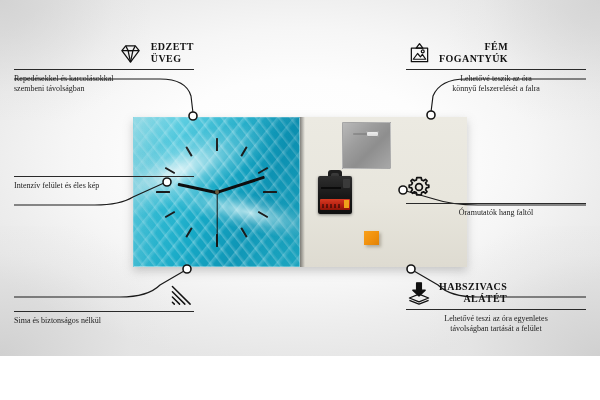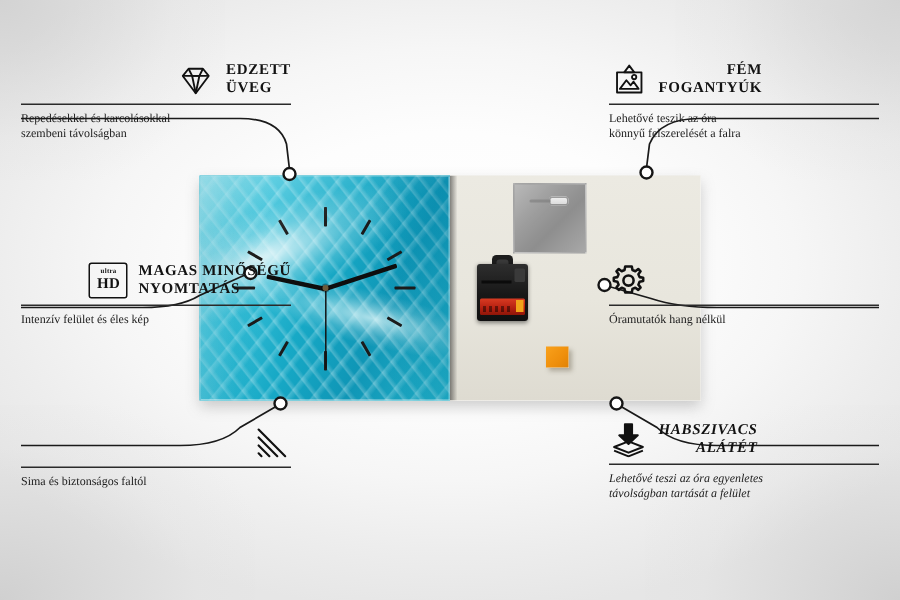--- a/index.html
+++ b/index.html
@@ -9,21 +9,21 @@
   body {
     width: 600px;
     height: 400px;
     overflow: hidden;
     font-family: "Liberation Serif", serif;
     background: #ffffff;
   }
   #stage {
     position: relative;
     width: 600px;
-    height: 400px;
+    height: 356px;
     background:
       radial-gradient(ellipse 62% 58% at 50% 44%, #ffffff 0%, #fdfdfd 38%, #f6f6f6 62%, #ededed 82%, #e6e6e6 100%);
     overflow: hidden;
   }
   
   .vig {
     position: absolute;
     pointer-events: none;
   }
   .vig.tl { left:0; top:0; width:150px; height:120px;
@@ -242,21 +242,21 @@
     margin: 2px 0 4px 0;
   }
   .co-sub {
     font-family: "Liberation Serif", serif;
     font-size: 8px;
     line-height: 10px;
     color: #1c1c1c;
     white-space: pre-line;
   }
   .callout.left .co-sub  { text-align: left; }
-  .callout.right .co-sub { text-align: left; }
+  .callout.right .co-sub { text-align: center; }
 
   
   #wires {
     position: absolute;
     left: 0; top: 0;
     width: 600px; height: 400px;
     pointer-events: none;
   }
   #wires path { fill: none; stroke: #1a1a1a; stroke-width: 1.15; }
   #wires circle.dot { fill: #ffffff; stroke: #151515; stroke-width: 1.6; }
@@ -376,64 +376,53 @@
           <circle cx="15.4" cy="9.8" r="1.5"></circle>
         </svg>
       </span>
     </div>
     <div class="co-rule"></div>
     <div class="co-sub">Lehetővé teszik az óra
 könnyű felszerelését a falra</div>
   </div>
 
   <div class="callout left" style="left:14px; top:174px;">
-    <div class="co-head">
-      <span class="co-icon">
-        <span style="display:inline-flex; flex-direction:column; align-items:center; justify-content:center;
-                     border:1.3px solid #111; border-radius:2px; width:25px; height:22px; line-height:1;">
-          <span style="font-size:4.6px; font-weight:bold; letter-spacing:.2px; margin-bottom:1px;">ultra</span>
-          <span style="font-size:10px; font-weight:bold; letter-spacing:.3px;">HD</span>
-        </span>
-      </span>
-      <span class="co-title">MAGAS MINŐSÉGŰ
-NYOMTATÁS</span>
-    </div>
     <div class="co-rule"></div>
     <div class="co-sub">Intenzív felület és éles kép</div>
   </div>
 
   <div class="callout right" style="left:406px; top:174px;">
     <div class="co-head">
       <span class="co-icon">
         <svg viewBox="0 0 24 24" width="24" height="24" fill="none" stroke="currentColor" stroke-width="1.7" stroke-linejoin="round">
           <path d="M12 2.6 l2.2 0 .45 2.4 1.9 .8 1.95-1.45 1.55 1.55-1.45 1.95 .8 1.9 2.4 .45 0 2.2-2.4 .45-.8 1.9 1.45 1.95-1.55 1.55-1.95-1.45-1.9 .8-.45 2.4-2.2 0-2.2 0-.45-2.4-1.9-.8-1.95 1.45-1.55-1.55 1.45-1.95-.8-1.9-2.4-.45 0-2.2 2.4-.45 .8-1.9-1.45-1.95 1.55-1.55 1.95 1.45 1.9-.8 .45-2.4 2.2 0z"></path>
           <circle cx="12" cy="12" r="3.4"></circle>
         </svg>
       </span>
     </div>
     <div class="co-rule"></div>
-    <div class="co-sub">Óramutatók hang nélkül</div>
+    <div class="co-sub">Óramutatók hang faltól</div>
   </div>
 
   <div class="callout left" style="left:14px; top:282px;">
     <div class="co-head">
       <span class="co-icon">
         <svg viewBox="0 0 24 24" width="23" height="23" fill="none" stroke="currentColor" stroke-width="1.5" stroke-linecap="round">
           <path d="M2.5 2.5 L21 21"></path>
           <path d="M2.5 8 L15.5 21"></path>
           <path d="M2.5 13.5 L10 21"></path>
           <path d="M2.5 19 L4.5 21"></path>
         </svg>
       </span>
     </div>
     <div class="co-rule"></div>
-    <div class="co-sub">Sima és biztonságos faltól</div>
-  </div>
-
-  <div class="callout right" style="left:406px; top:280px;font-style:italic;">
+    <div class="co-sub">Sima és biztonságos nélkül</div>
+  </div>
+
+  <div class="callout right" style="left:406px; top:280px;">
     <div class="co-head">
       <span class="co-title">HABSZIVACS
 ALÁTÉT</span>
       <span class="co-icon">
         <svg viewBox="0 0 24 24" width="24" height="24" fill="none" stroke="currentColor" stroke-width="1.3" stroke-linejoin="round">
           <path d="M9.6 1.8 H14.4 V9.2 H18.2 L12 15 L5.8 9.2 H9.6 Z" fill="currentColor" stroke="currentColor"></path>
           <path d="M12 13.2 L21.6 17 L12 20.8 L2.4 17 Z"></path>
           <path d="M2.4 19.4 L12 23.2 L21.6 19.4"></path>
         </svg>
       </span>

